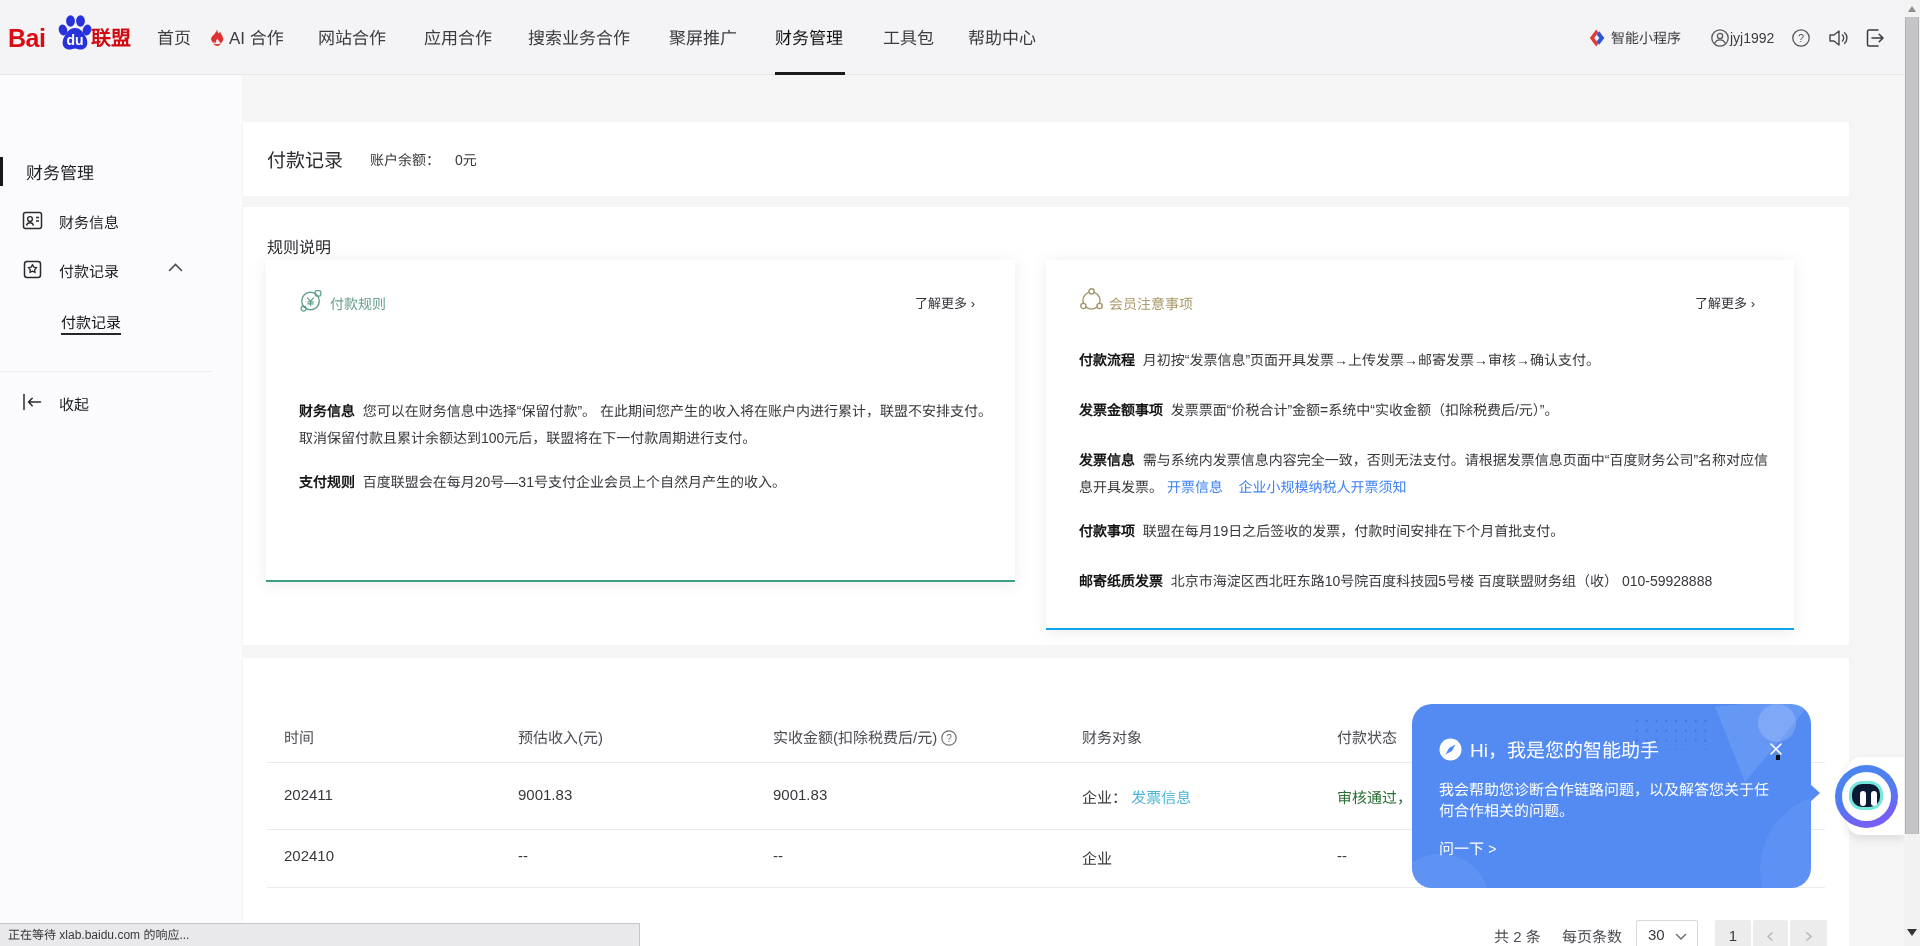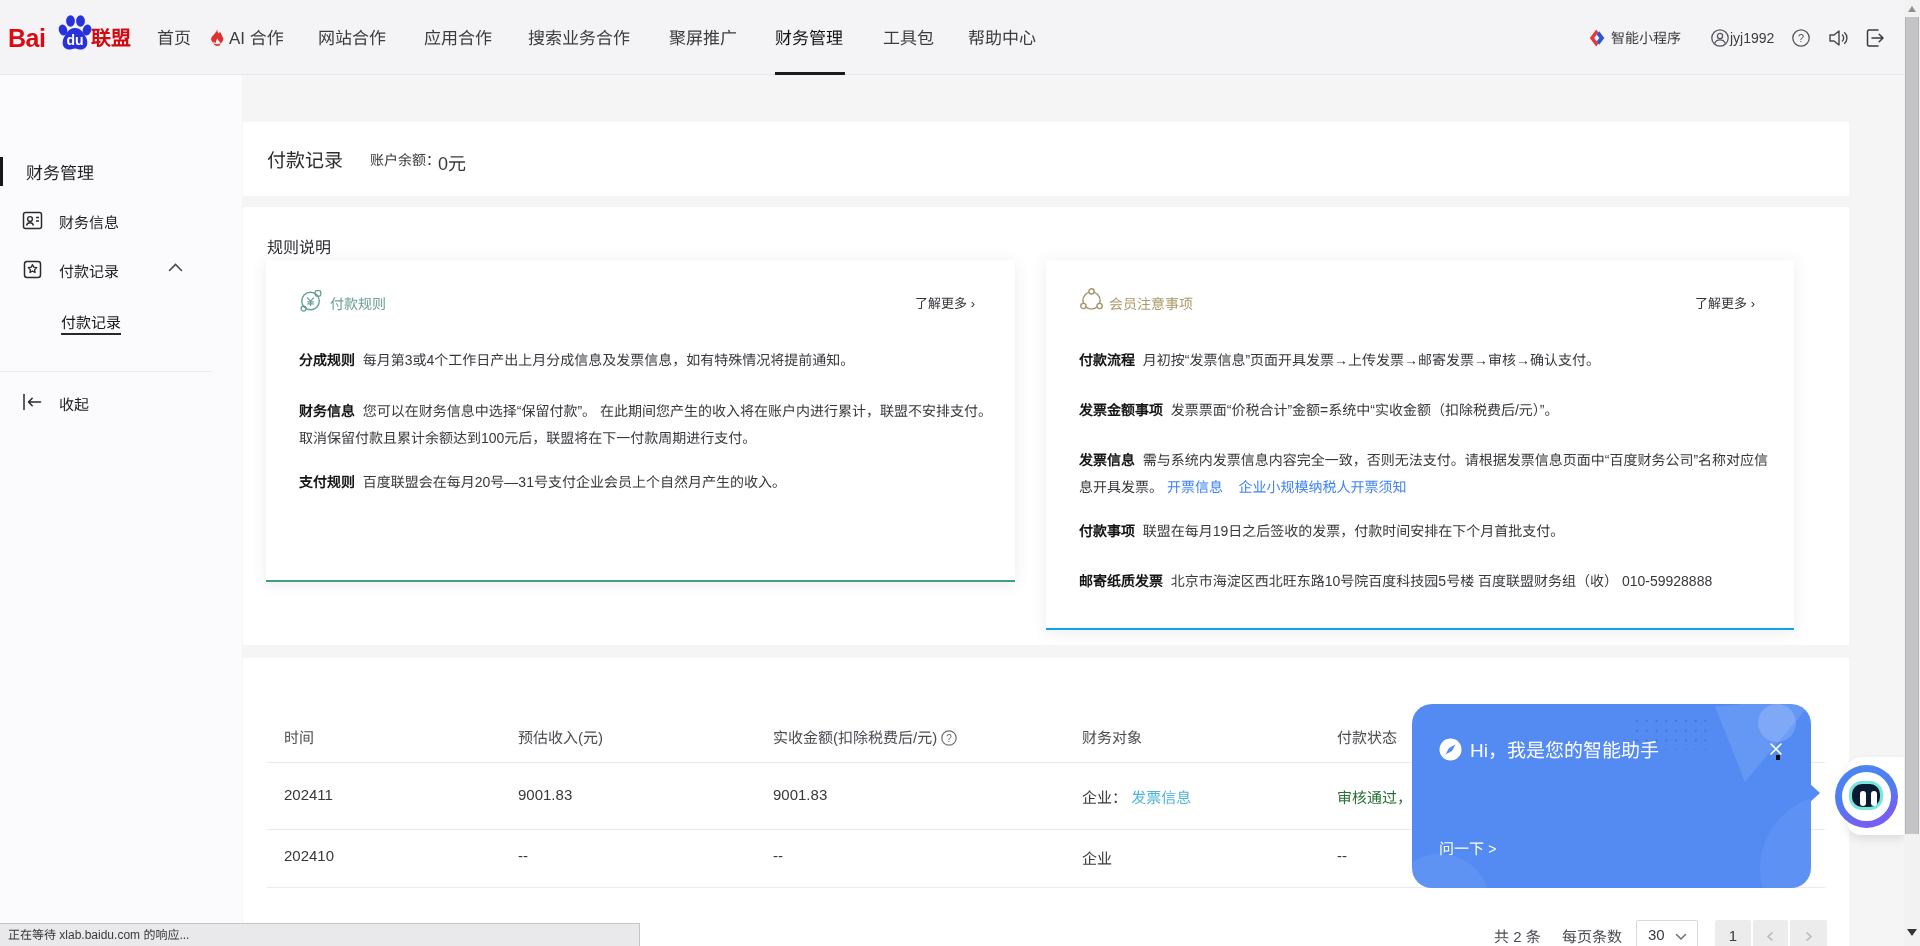--- a/index.html
+++ b/index.html
@@ -156,36 +156,35 @@
     <svg class="sicon" style="top:318px;" width="21" height="18" viewBox="0 0 21 18">
       <path d="M2 1.5 L2 16.5" stroke="#2a2b30" stroke-width="1.5" stroke-linecap="round"></path>
       <path d="M6.5 9 L18.5 9 M10.2 5.2 L6.5 9 L10.2 12.8" fill="none" stroke="#2a2b30" stroke-width="1.5" stroke-linecap="round" stroke-linejoin="round"></path>
     </svg>
     <div class="side-item" style="top:318px;">收起</div>
   </div>
 
   <div class="sec1">
     <div class="abs" style="left:24px; top:23px; font-size:19px; color:#2b2c30;">付款记录</div>
     <div class="abs" style="left:127px; top:27px; font-size:14px; color:#37383c;">账户余额：</div>
-    <div class="abs" style="left:195px; top:27px; font-size:18px; color:#37383c;">0元</div>
+    <div class="abs" style="left:212px; top:27px; font-size:14px; color:#37383c;">0元</div>
   </div>
 
   <div class="sec2">
     <div class="abs" style="left:24px; top:27px; font-size:16px; color:#2b2c30;font-family:Liberation Serif, serif;">规则说明</div>
 
     <div class="card cardA">
       <svg class="abs" style="left:33px; top:28px;" width="24" height="25" viewBox="0 0 24 25">
         <circle cx="11.5" cy="13" r="8.8" fill="none" stroke="#63a08d" stroke-width="1.4"></circle>
         <rect x="16.2" y="2.6" width="5.6" height="5.6" rx="1.6" fill="none" stroke="#63a08d" stroke-width="1.3"></rect>
         <circle cx="4.6" cy="20.6" r="2.5" fill="none" stroke="#63a08d" stroke-width="1.3"></circle>
         <path d="M8.4 9.8 L11.5 13.2 L14.6 9.8 M11.5 13.2 L11.5 17.6 M8.8 13.9 L14.2 13.9 M8.8 15.9 L14.2 15.9" fill="none" stroke="#63a08d" stroke-width="1.2" stroke-linecap="round"></path>
       </svg>
       <div class="card-title" style="left:64px; color:#6ba28f;">付款规则</div>
       <div class="more" style="left:649px;">了解更多 <span style="font-size:13px;">›</span></div>
-      <div class="p" style="left:33px; top:87px;"><b>分成规则</b>&nbsp; 每月第3或4个工作日产出上月分成信息及发票信息，如有特殊情况将提前通知。</div>
       <div class="p" style="left:33px; top:138px;"><b>财务信息</b>&nbsp; 您可以在财务信息中选择“保留付款”。 在此期间您产生的收入将在账户内进行累计，联盟不安排支付。<br>取消保留付款且累计余额达到100元后，联盟将在下一付款周期进行支付。</div>
       <div class="p" style="left:33px; top:209px;"><b>支付规则</b>&nbsp; 百度联盟会在每月20号—31号支付企业会员上个自然月产生的收入。</div>
     </div>
 
     <div class="card cardB">
       <svg class="abs" style="left:34px; top:28px;" width="23" height="24" viewBox="0 0 23 24">
         <circle cx="11.5" cy="12.5" r="8.6" fill="none" stroke="#a5946a" stroke-width="1.4"></circle>
         <circle cx="11.5" cy="3.4" r="2.6" fill="#fff" stroke="#a5946a" stroke-width="1.4"></circle>
         <circle cx="3.4" cy="18" r="2.6" fill="#fff" stroke="#a5946a" stroke-width="1.4"></circle>
         <circle cx="19.6" cy="18" r="2.6" fill="#fff" stroke="#a5946a" stroke-width="1.4"></circle>
@@ -252,20 +251,21 @@
     <div class="abs" style="left:220px; top:12px; width:78px; height:34px; background-image:radial-gradient(rgba(25,55,150,.26) 1.3px, transparent 1.4px); background-size:9.8px 9.8px;"></div>
     <svg class="abs" style="left:27px; top:34px;" width="23" height="23" viewBox="0 0 23 23">
       <circle cx="11.5" cy="11.5" r="11" fill="#fff"></circle>
       <path d="M16.5 6.5 L13 13 L6.5 16.5 L10 10 z" fill="#538bf3"></path>
     </svg>
     <div class="abs" style="left:58px; top:36px; font-size:19px; line-height:21px; color:#fff;">Hi，我是您的智能助手</div>
     <svg class="abs" style="left:357px; top:38px;" width="14" height="14" viewBox="0 0 14 14">
       <path d="M2 2 L12 12 M12 2 L2 12" stroke="#fff" stroke-width="1.6" stroke-linecap="round"></path>
     </svg>
     <div class="abs" style="left:364px; top:51px; width:4px; height:5px; background:#111;"></div>
+    <div class="abs" style="left:27px; top:75px; font-size:15px; line-height:21px; color:#fff;">我会帮助您诊断合作链路问题，以及解答您关于任<br>何合作相关的问题。</div>
     <div class="abs" style="left:27px; top:133px; font-size:15px; color:#fff;">问一下 <span style="font-size:14px;">&gt;</span></div>
   </div>
   <div class="popup-arrow"></div>
 
   <div class="launcher-card"></div>
   <div class="robot">
     <div class="robot-ring"></div>
     <div class="robot-face">
       <div class="robot-eye" style="left:8px;"></div>
       <div class="robot-eye" style="left:19px;"></div>

